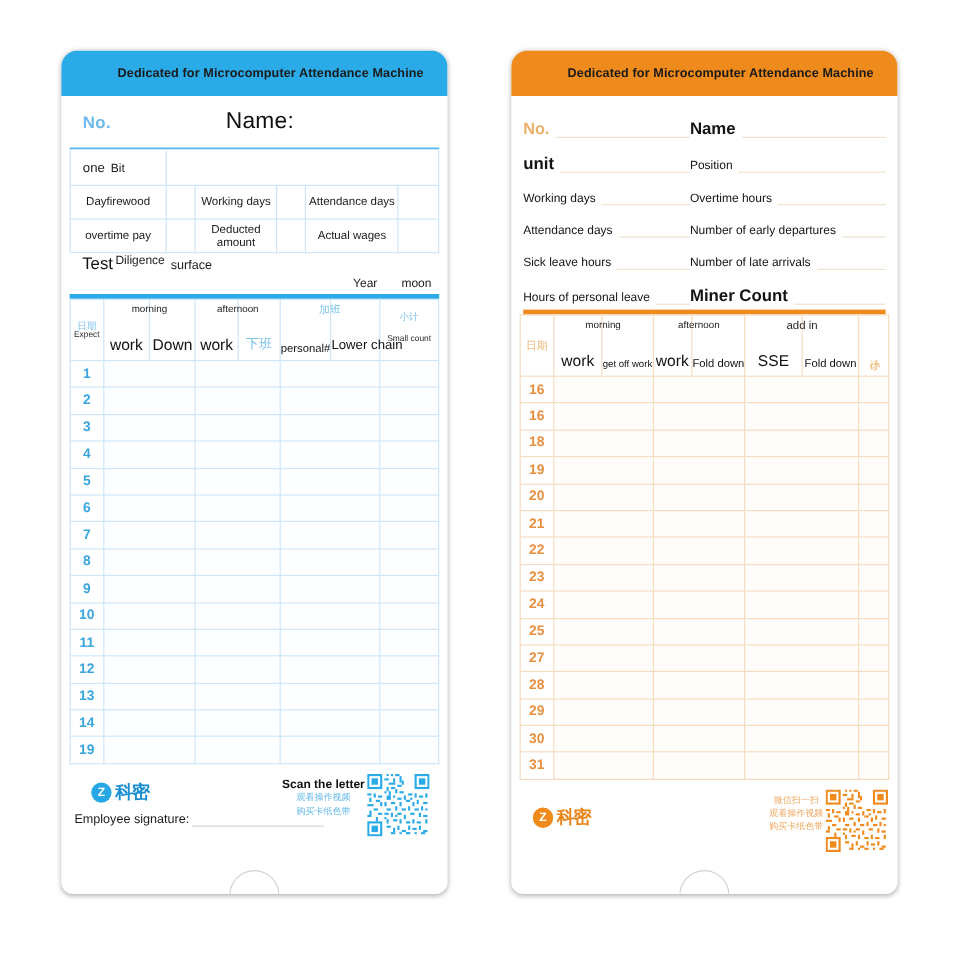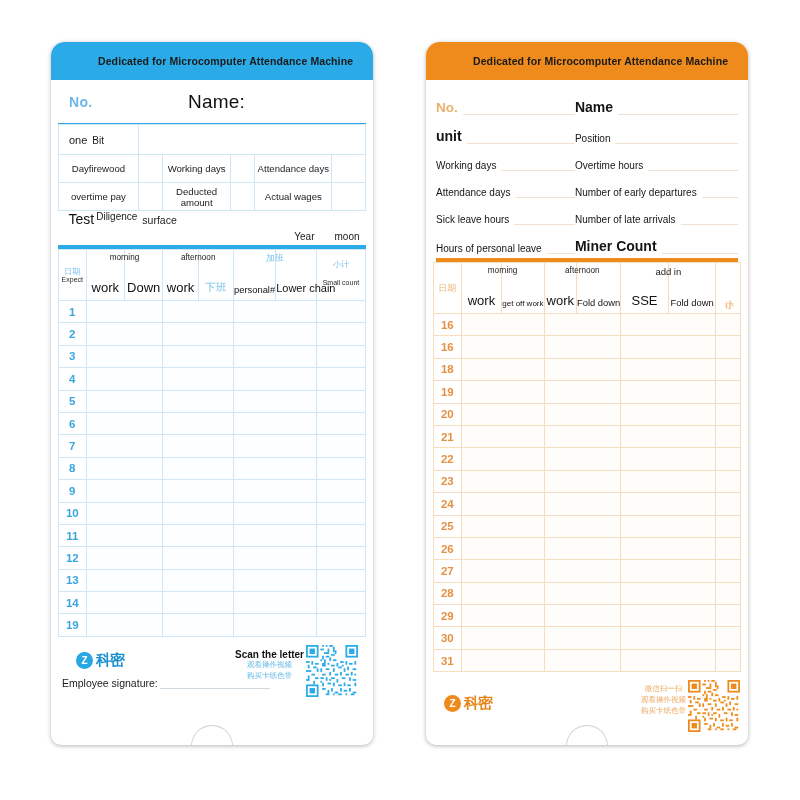--- a/index.html
+++ b/index.html
@@ -724,27 +724,20 @@
               <td class="cellrow vmajor"></td>
             </tr>
             <tr>
               <td class="rowno">25</td>
               <td class="cellrow vmajor"></td>
               <td class="cellrow vmajor"></td>
               <td class="cellrow vmajor"></td>
               <td class="cellrow vmajor"></td>
             </tr>
             <tr>
-              <td class="rowno">26</td>
-              <td class="cellrow vmajor"></td>
-              <td class="cellrow vmajor"></td>
-              <td class="cellrow vmajor"></td>
-              <td class="cellrow vmajor"></td>
-            </tr>
-            <tr>
               <td class="rowno">27</td>
               <td class="cellrow vmajor"></td>
               <td class="cellrow vmajor"></td>
               <td class="cellrow vmajor"></td>
               <td class="cellrow vmajor"></td>
             </tr>
             <tr>
               <td class="rowno">28</td>
               <td class="cellrow vmajor"></td>
               <td class="cellrow vmajor"></td>

